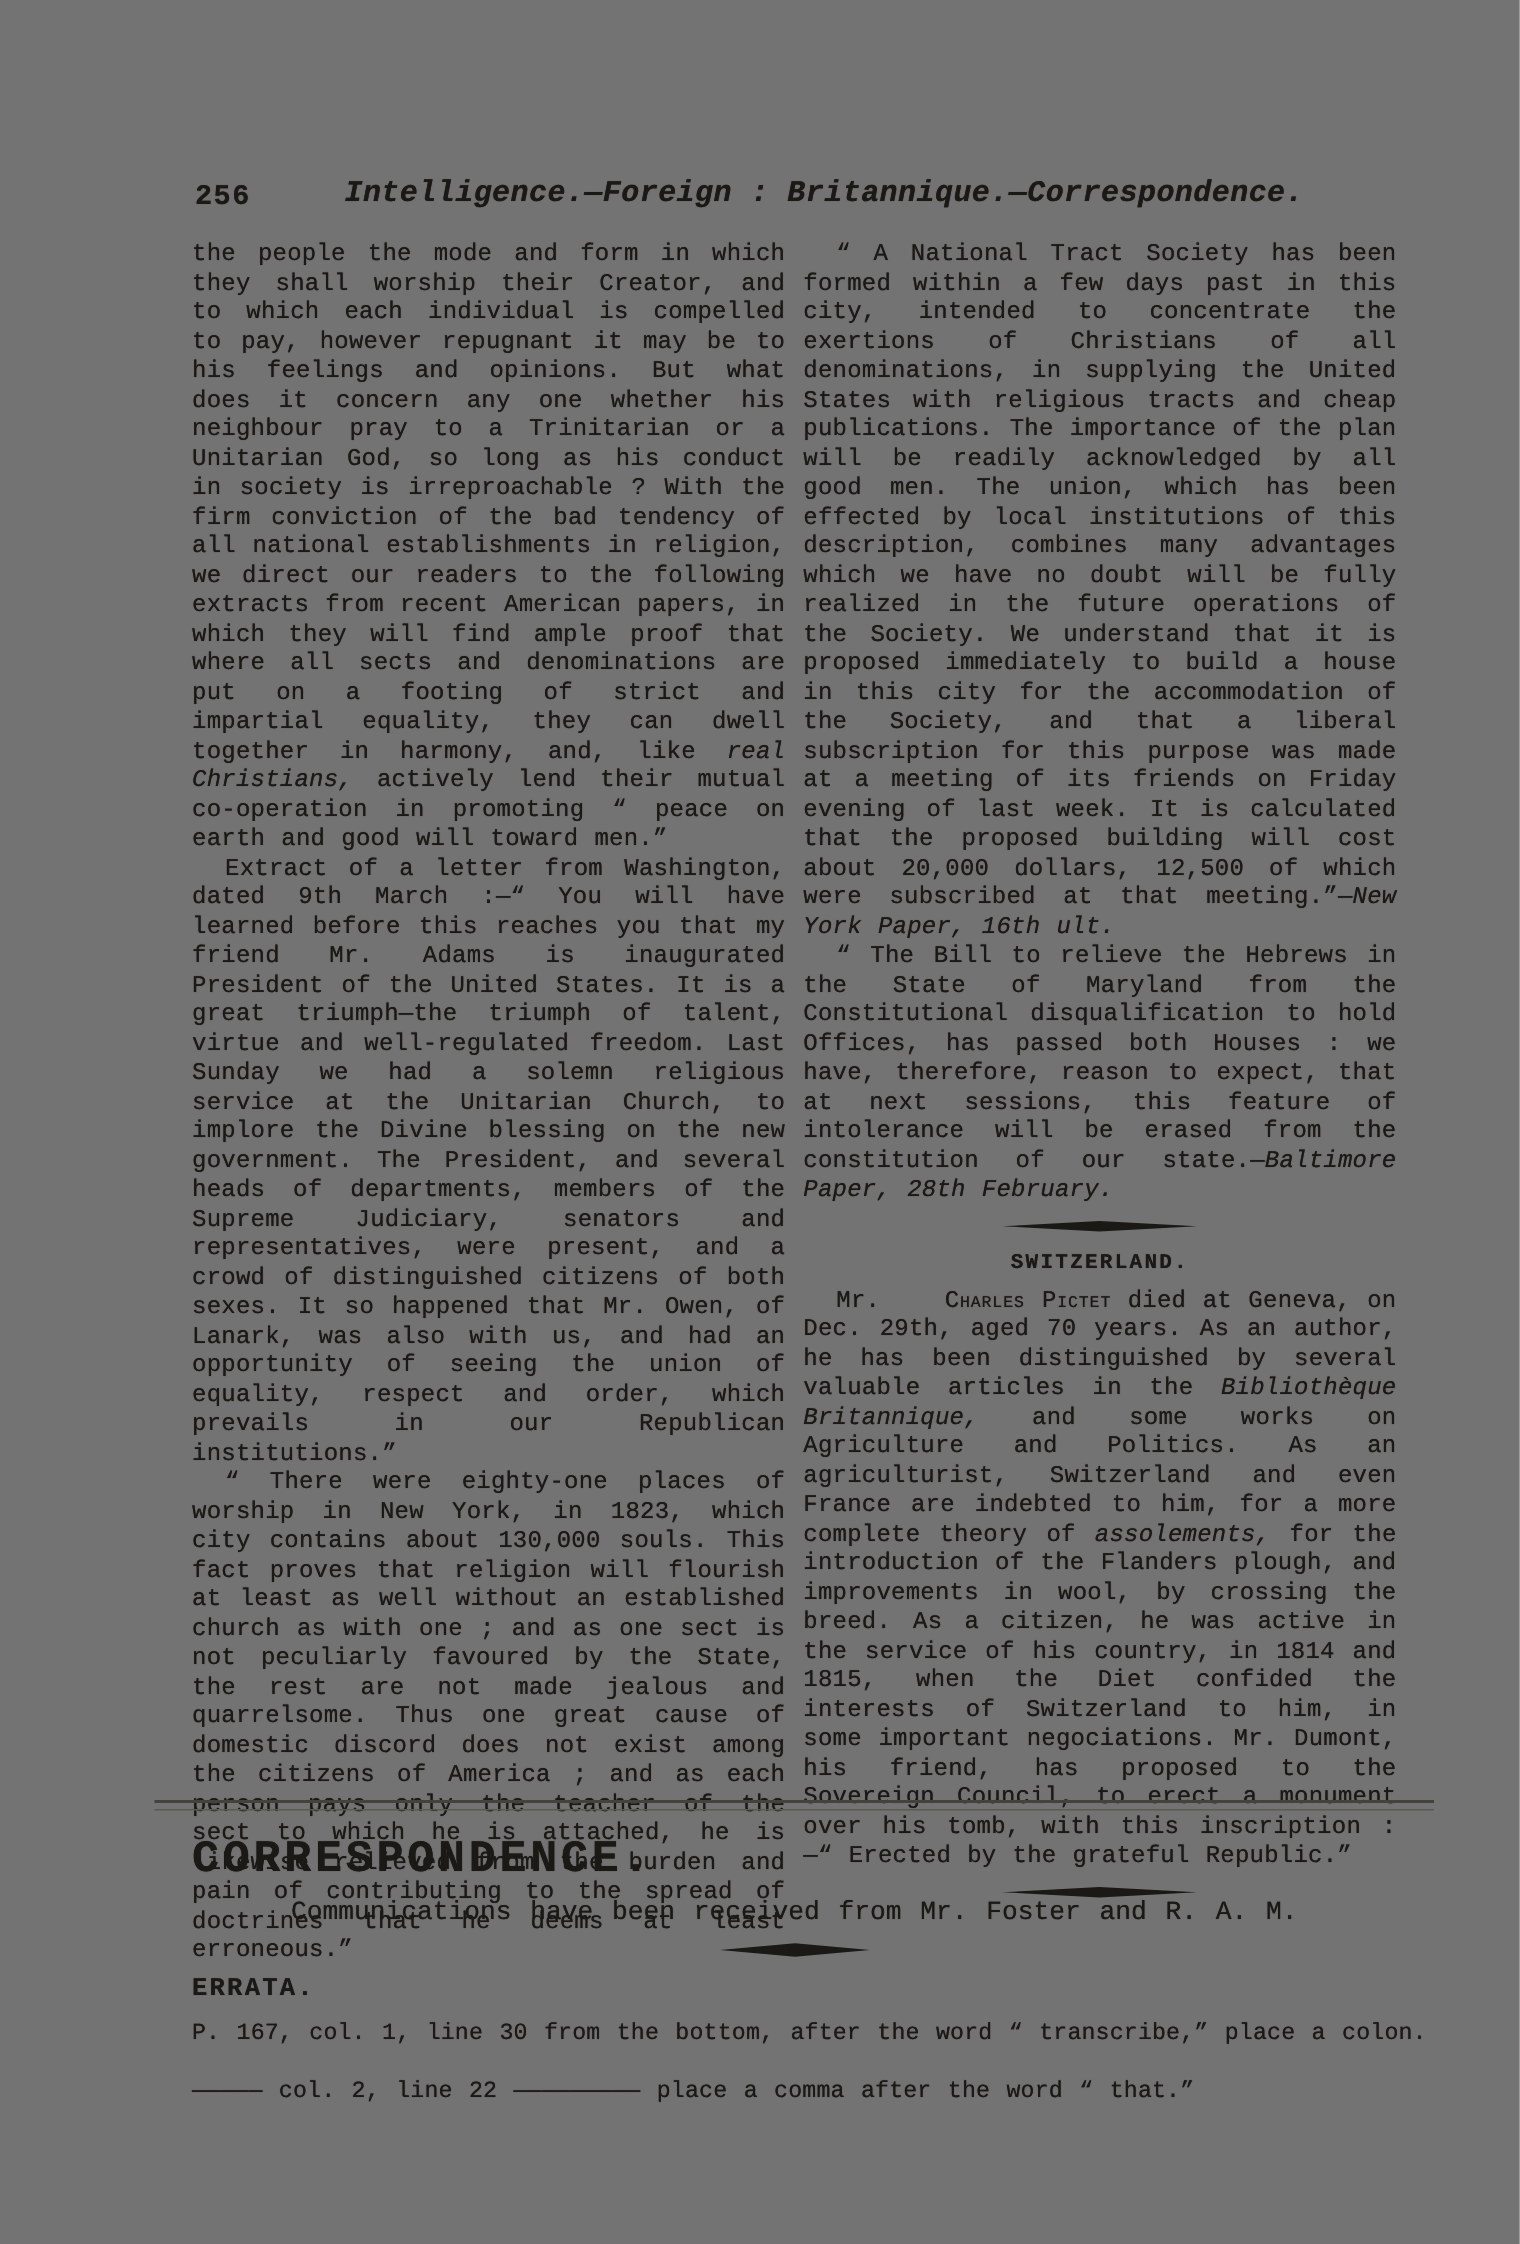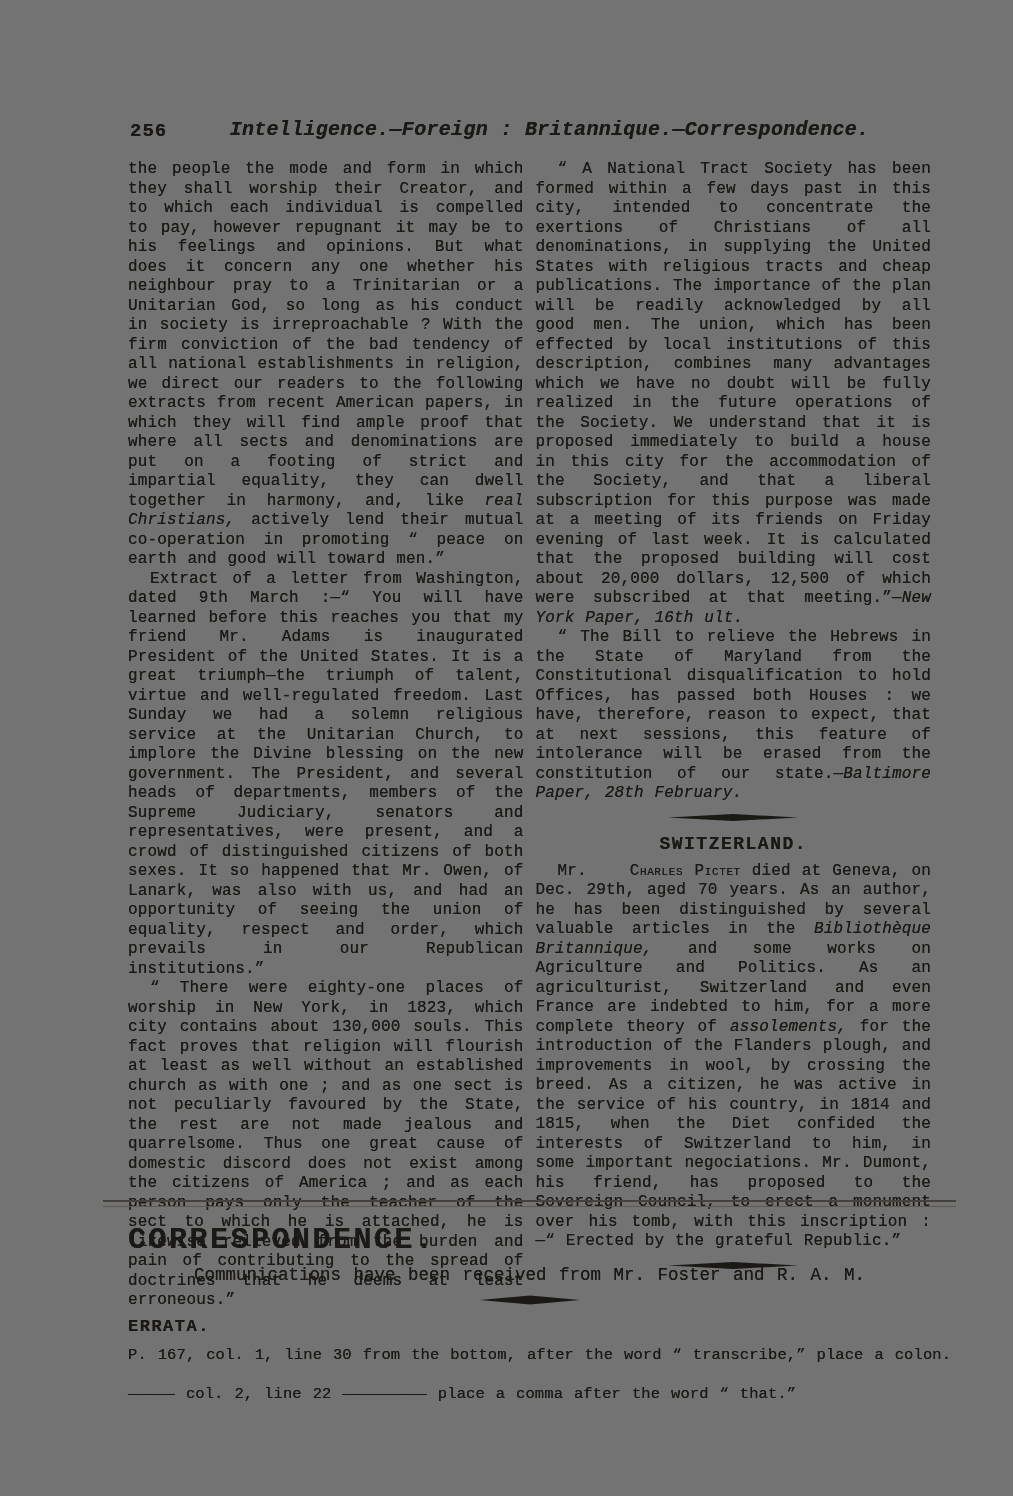--- a/index.html
+++ b/index.html
@@ -36,21 +36,21 @@
     margin:0;
     font-size:16px;line-height:19.5px;
     text-align:justify;
     word-spacing:1px;letter-spacing:0.15px;
   }
   .para.indent{text-indent:22px;}
   .it{font-style:italic;}
   .sc{font-variant:small-caps;letter-spacing:0.6px;margin-left:32px;}
   .col-heading{
     text-align:center;
-    font-size:18px;font-weight:bold;
+    font-size:14px;font-weight:bold;
     letter-spacing:1.5px;
     margin:12px 0 8px 0;
   }
   .taper-wrap{text-align:center;margin:9px 0 3px 0;line-height:0;}
   .double-rule{
     height:4px;
     border-top:2px solid #45423c;
     border-bottom:1px solid #5c5950;
     margin:0 -25px;
   }

